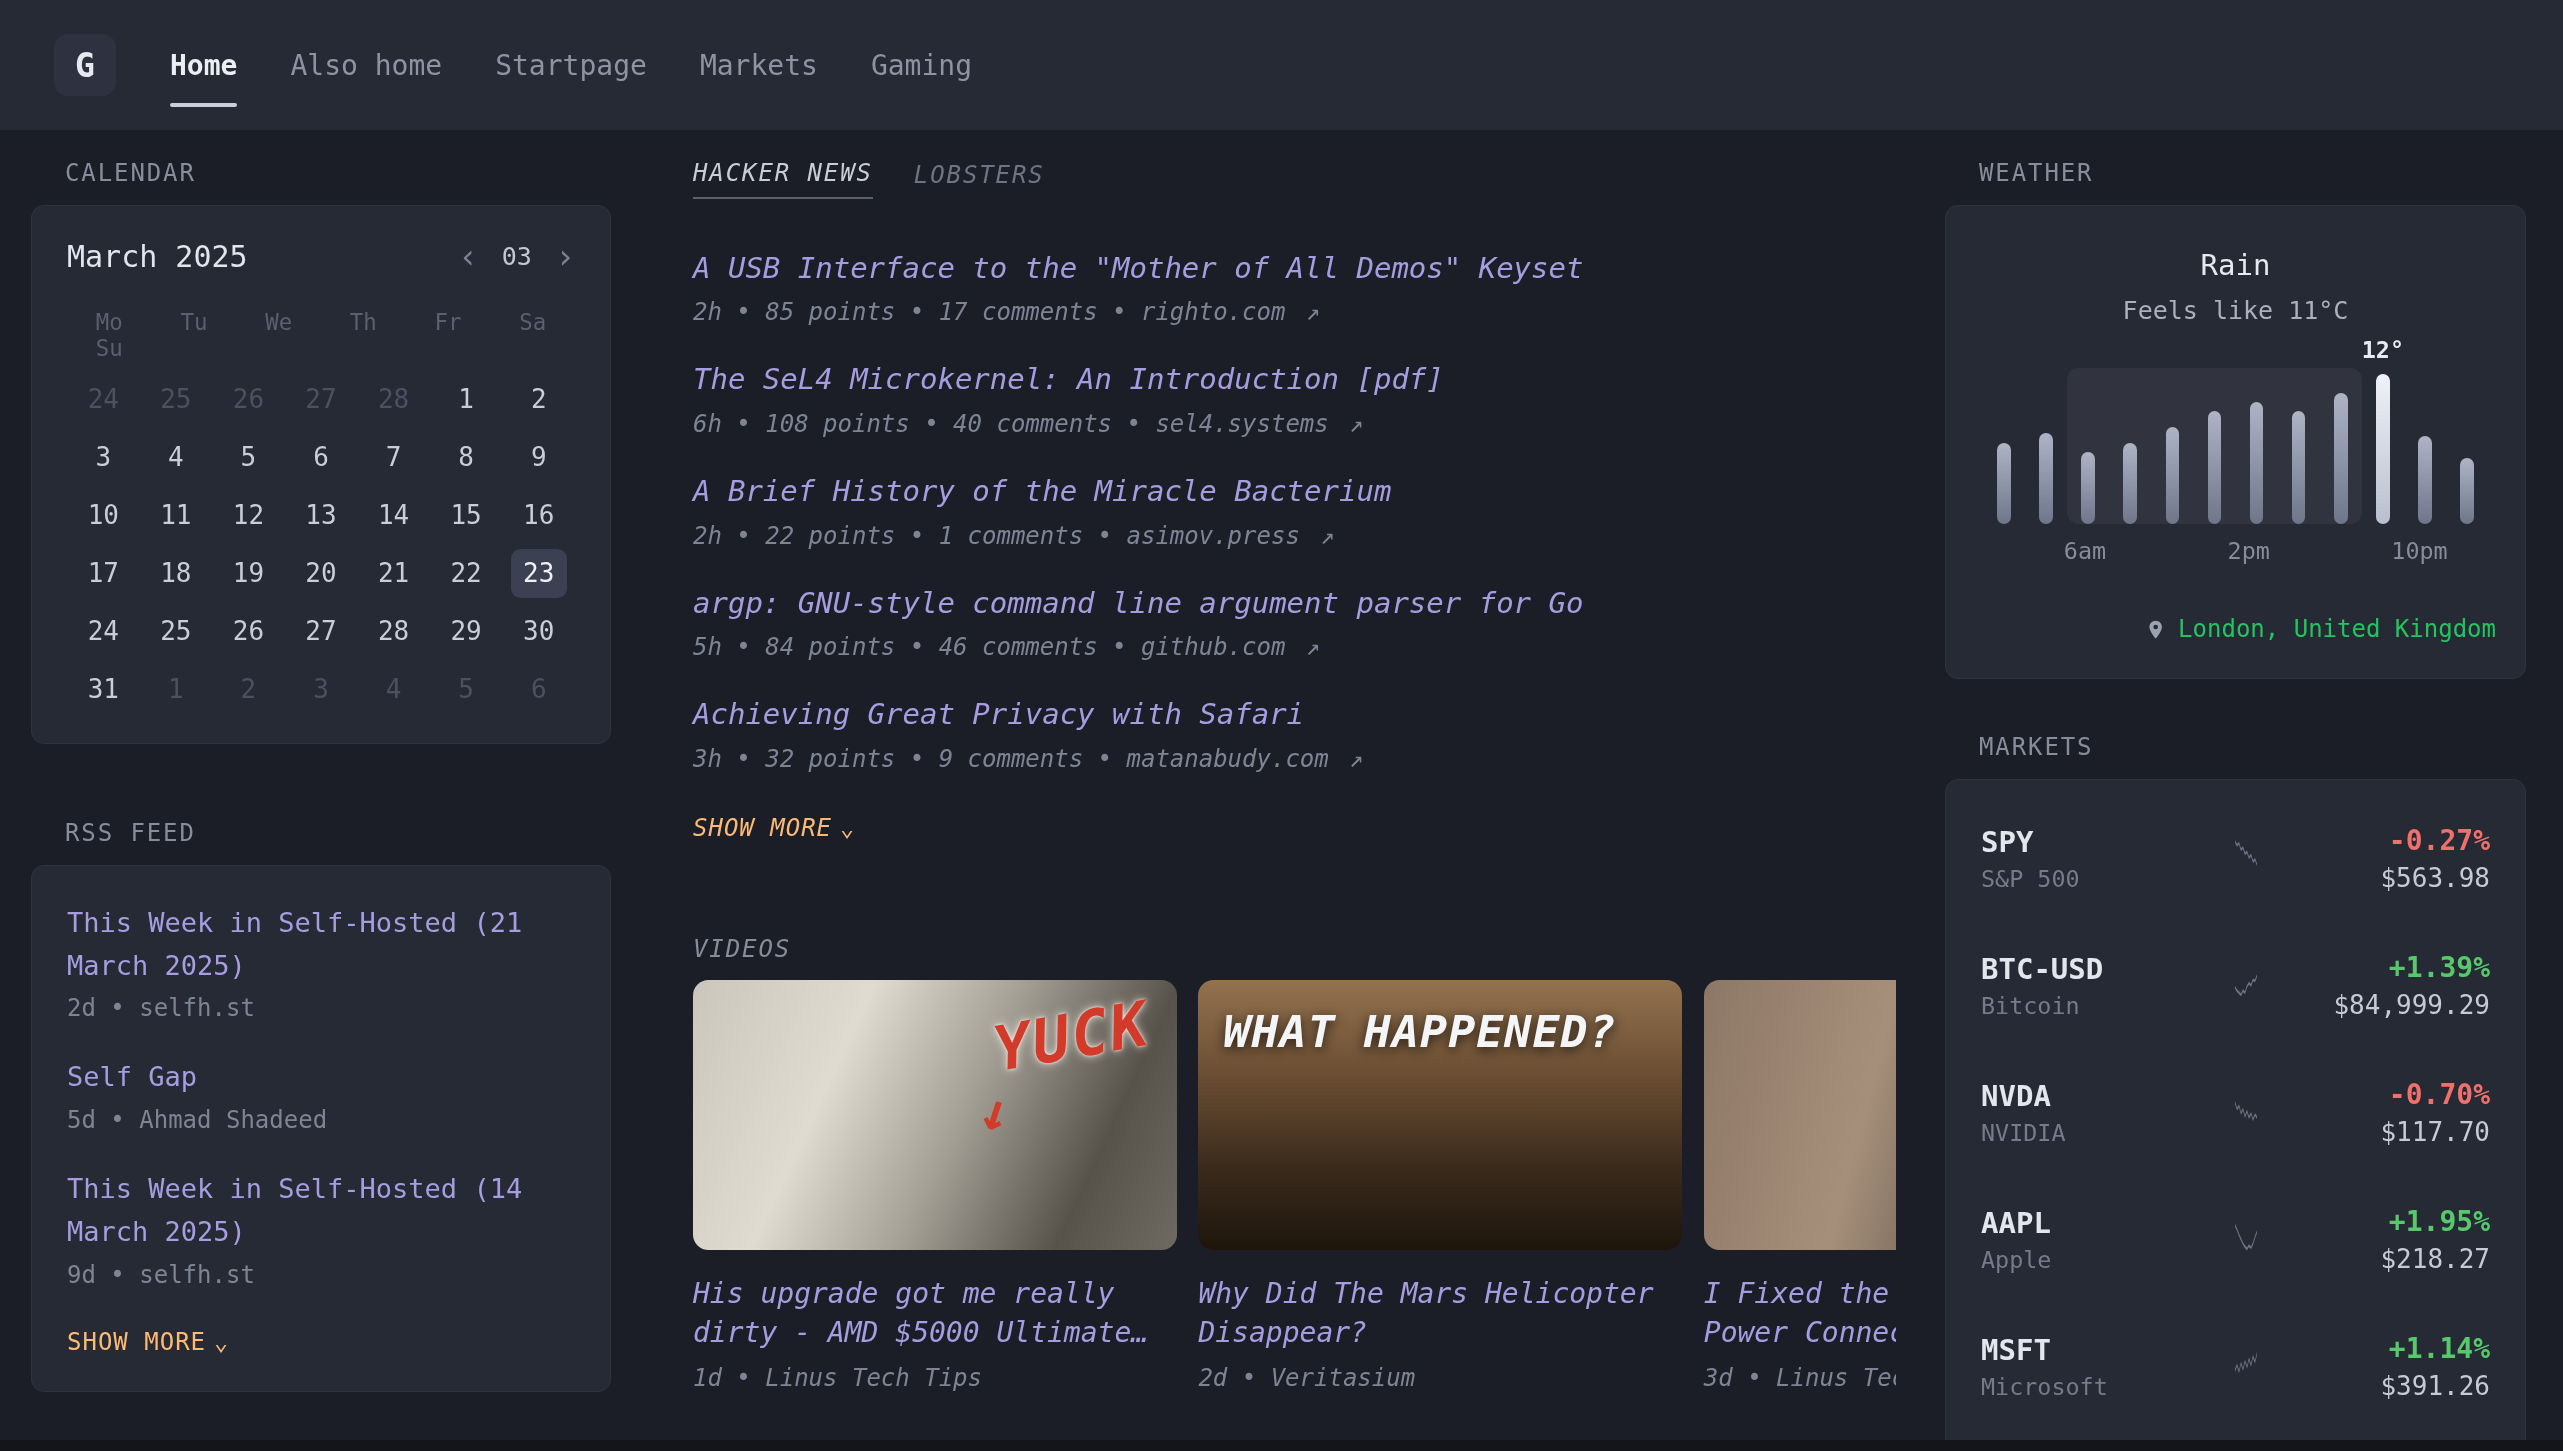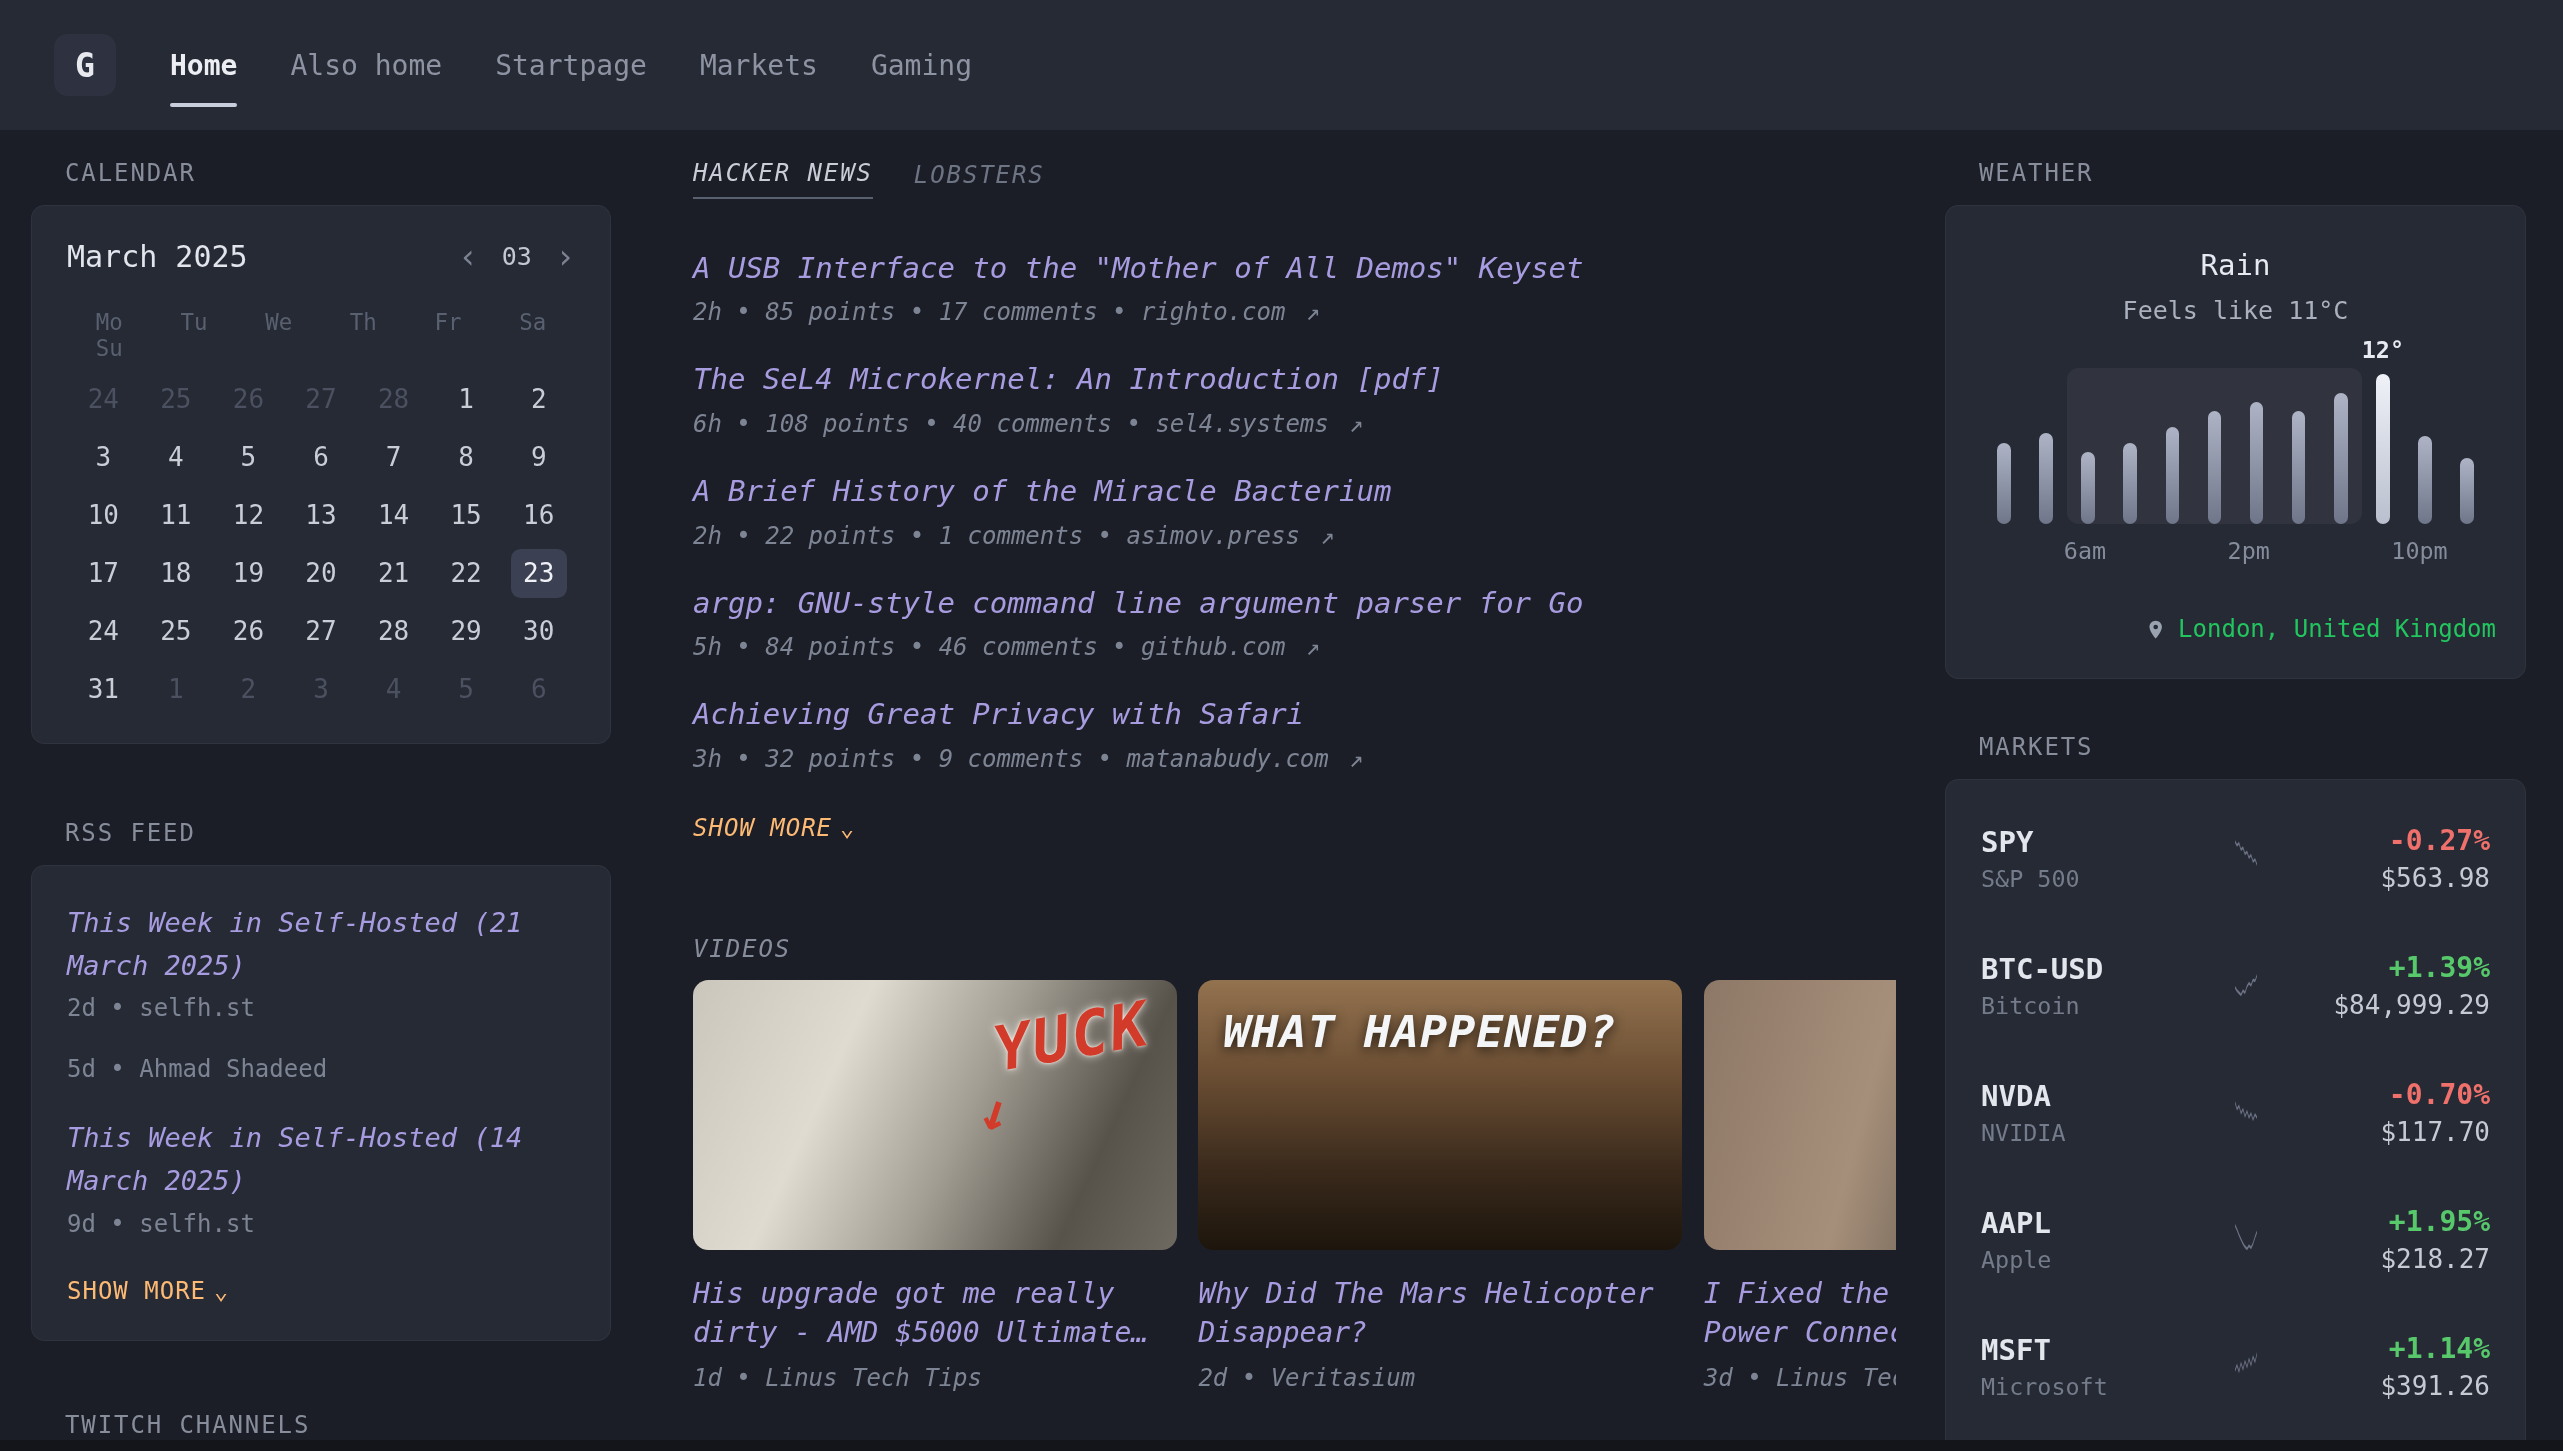--- a/index.html
+++ b/index.html
@@ -59,21 +59,21 @@
     min-width:56px; height:49px; border-radius:9.7px; font-size:26px; color:#c9cdd6;
     display:inline-flex; align-items:center; justify-content:center;
   }
   .cal-day.dim { color:#4b5160; }
   .cal-day.selected { background:#3b4152; color:#eff1f6; }
 
   
   .rss-title-row { margin-top:75px; }
   .rss-card { padding:35px; }
   .rss-item { margin-bottom:33px; }
-  .rss-title { display:block; font-size:27px; line-height:43px; color:#a79ce0;font-style:italic; }
+  .rss-title { display:block; font-size:27px; line-height:43px; color:#a79ce0; }
   .meta { font-size:24px; color:#7d8494; margin-top:7.8px; }
   .show-more {
     display:inline-flex; align-items:center; gap:8px; margin-top:5.8px;
     font-size:24px; letter-spacing:1px; color:#fdba74; cursor:pointer;
   }
   .show-more .chev { font-size:23.4px; line-height:0.6; }
   .twitch-title { margin-top:70px; margin-bottom:0; }
 
   
   .tabs { display:flex; gap:41px; align-items:flex-end; }
@@ -375,20 +375,21 @@
     <div class="section-title rss-title-row">RSS FEED</div>
     <div class="card rss-card">
       <div>
 
           <div class="rss-item">
             <a class="rss-title">This Week in Self-Hosted (21 March 2025)</a>
             <div class="meta">2d • selfh.st</div>
           </div>
 
           <div class="rss-item">
+            <a class="rss-title">Self Gap</a>
             <div class="meta">5d • Ahmad Shadeed</div>
           </div>
 
           <div class="rss-item">
             <a class="rss-title">This Week in Self-Hosted (14 March 2025)</a>
             <div class="meta">9d • selfh.st</div>
           </div>
         </div>
       <div class="show-more">
         <span>SHOW MORE</span>

